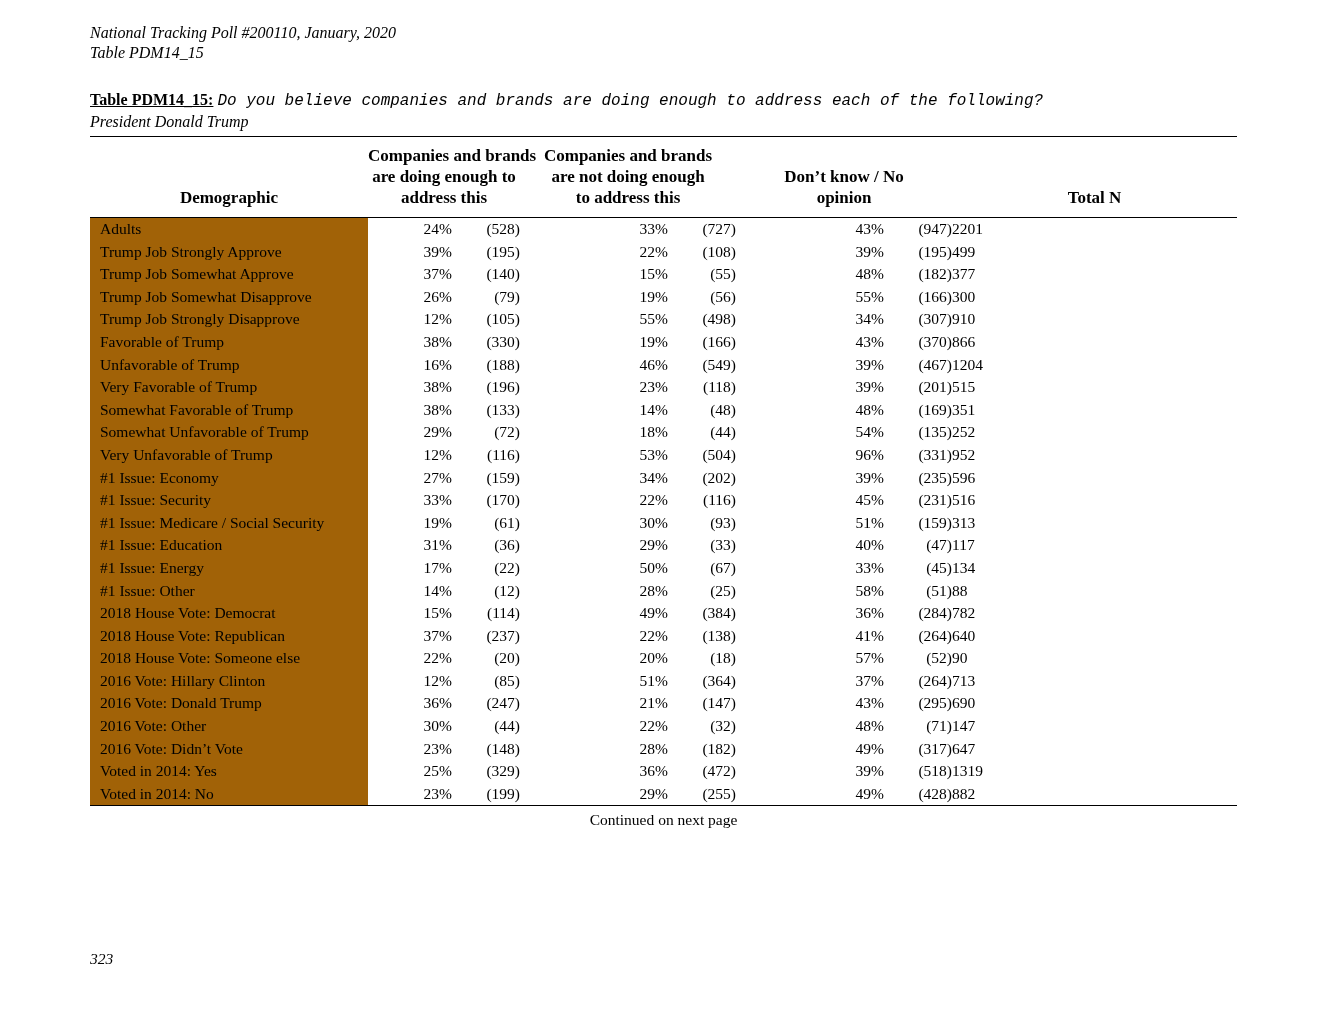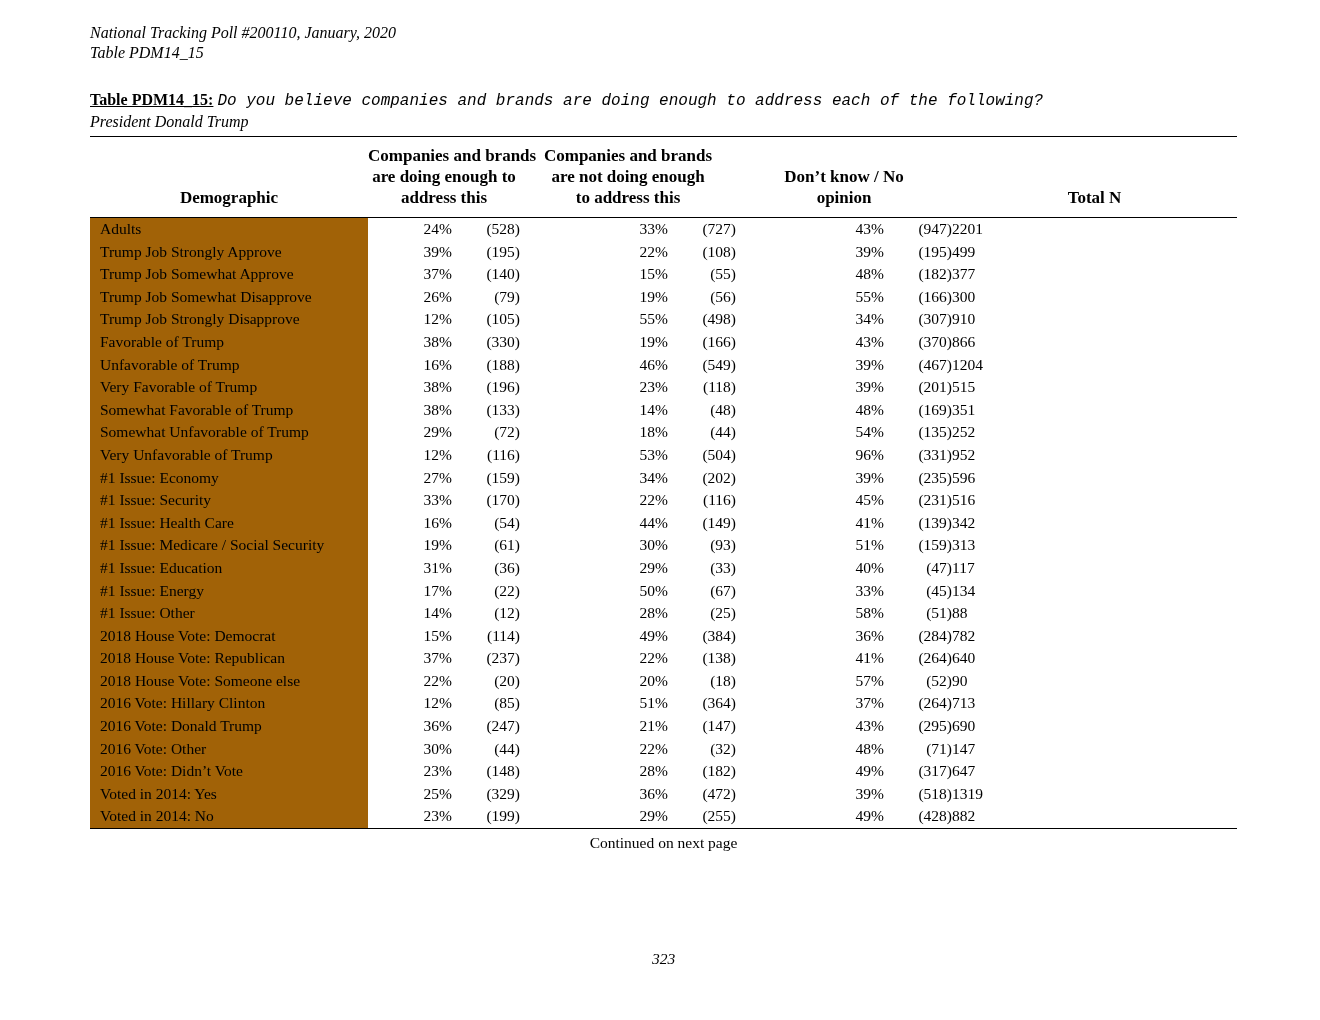--- a/index.html
+++ b/index.html
@@ -53,21 +53,21 @@
   td.n    { text-align: right; }
   td.total{ text-align: left; padding-right: 24px; }
 
   .continued {
     width: 1147px; text-align: center;
     font-size: 15.5px; margin-top: 5px;
   }
 
   .page-number {
     position: absolute; top: 950px; left: 90px; width: 1147px;
-    text-align: center; font-style: italic; font-size: 15.5px;
+    text-align: left; font-style: italic; font-size: 15.5px;
   }
 </style>
 </head>
 <body>
 
 <div class="page">
 
   <div class="doc-header">
     <div>National Tracking Poll #200110, January, 2020</div>
     <div>Table PDM14_15</div>
@@ -230,30 +230,20 @@
             <td class="demo">#1 Issue: Security</td>
             <td class="pct">33%</td>
             <td class="n">(170)</td>
             <td class="pct">22%</td>
             <td class="n">(116)</td>
             <td class="pct">45%</td>
             <td class="n">(231)</td>
             <td class="total">516</td>
           </tr>
           <tr>
-            <td class="demo">#1 Issue: Health Care</td>
-            <td class="pct">16%</td>
-            <td class="n">(54)</td>
-            <td class="pct">44%</td>
-            <td class="n">(149)</td>
-            <td class="pct">41%</td>
-            <td class="n">(139)</td>
-            <td class="total">342</td>
-          </tr>
-          <tr>
             <td class="demo">#1 Issue: Medicare / Social Security</td>
             <td class="pct">19%</td>
             <td class="n">(61)</td>
             <td class="pct">30%</td>
             <td class="n">(93)</td>
             <td class="pct">51%</td>
             <td class="n">(159)</td>
             <td class="total">313</td>
           </tr>
           <tr>

